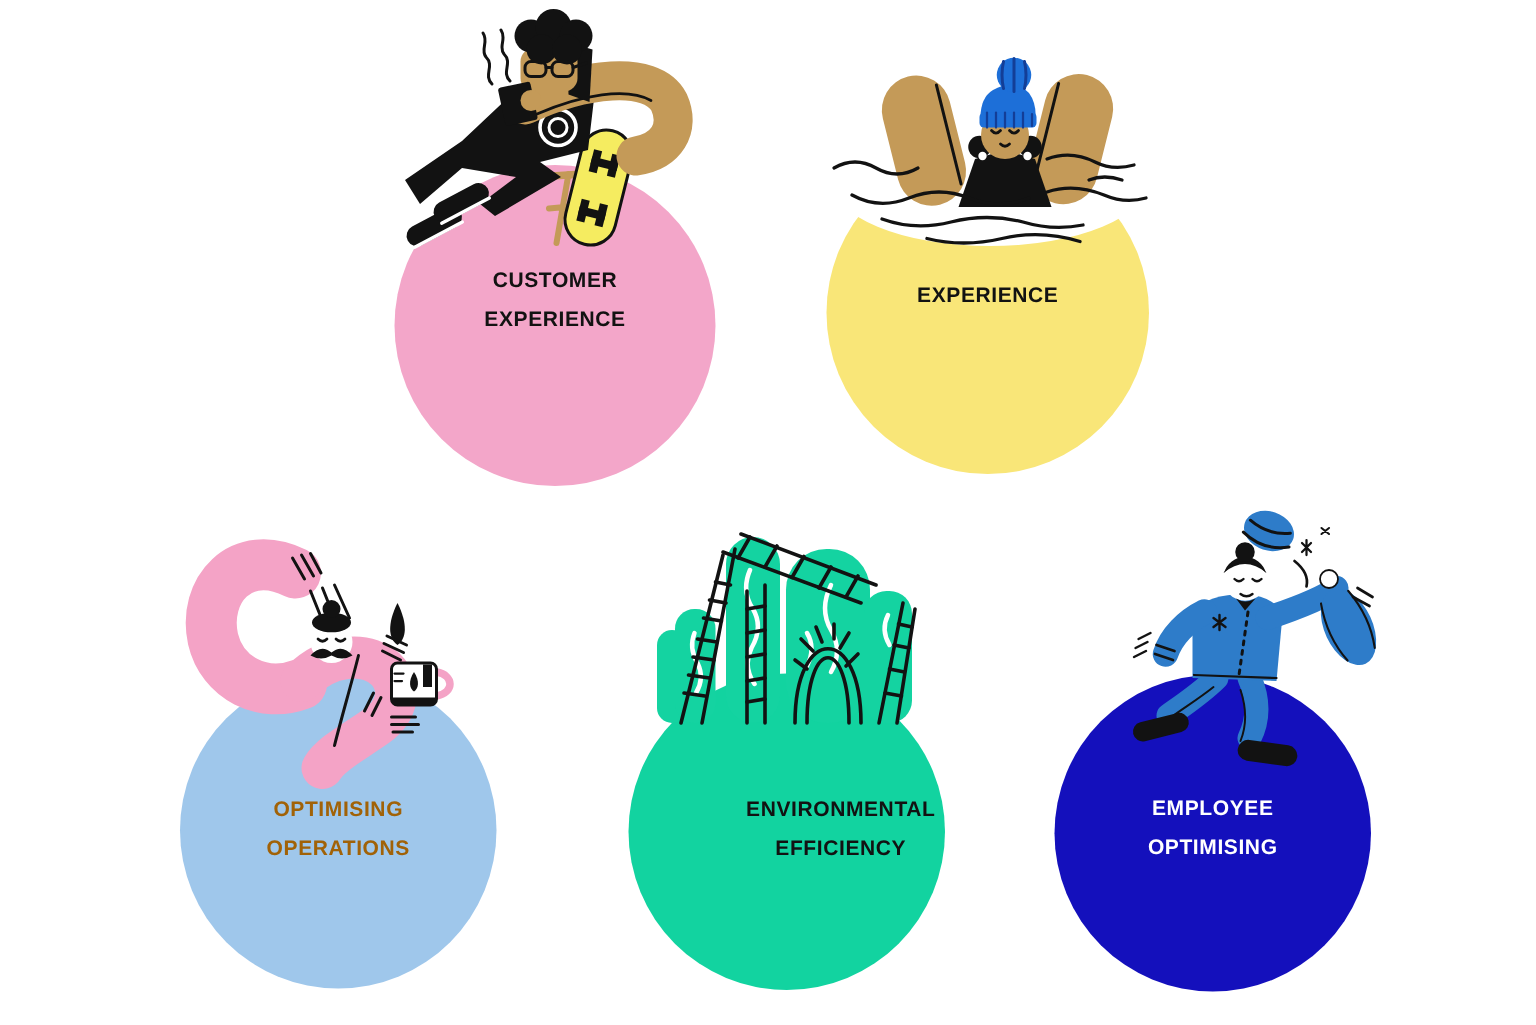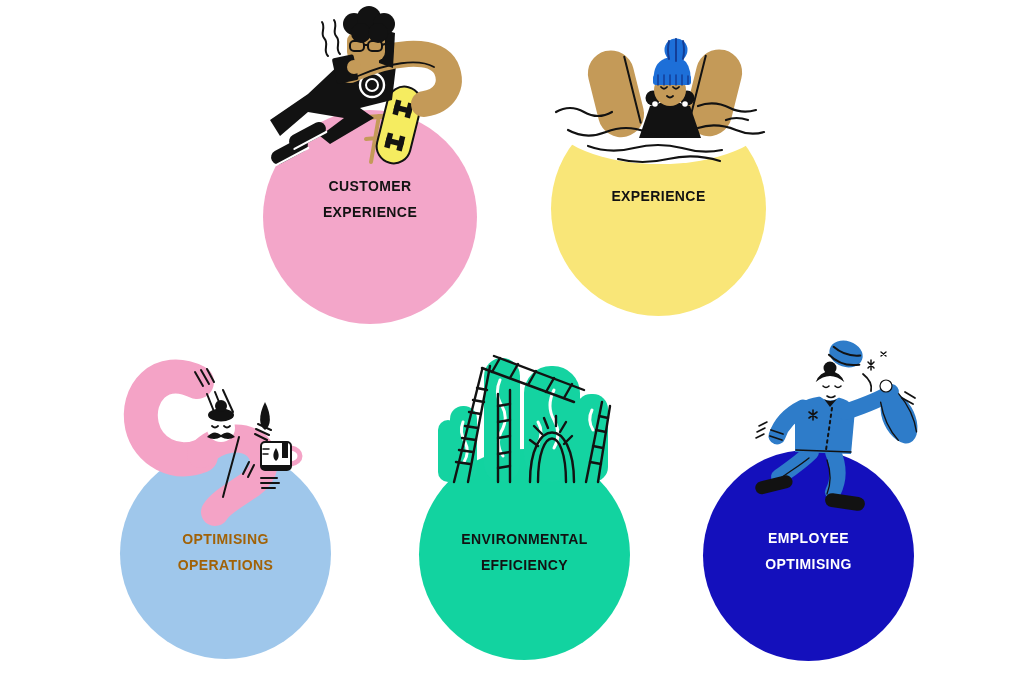--- a/index.html
+++ b/index.html
@@ -229,21 +229,21 @@
           <path d="M112,132 C112,74 140,74 140,132"></path>
           <path d="M104,90 L112,96 M108,76 L116,84 M118,68 L122,78 M130,66 L130,76 M140,72 L134,82 M146,86 L138,94"></path>
           <path d="M72,132 L72,44 M84,132 L84,40"></path>
           <path d="M72,56 L84,54 M72,72 L84,70 M72,88 L84,86 M72,104 L84,102 M72,118 L84,116"></path>
           <path d="M160,132 L176,52 M172,132 L184,56"></path>
           <path d="M164,112 L175,114 M167,96 L177,98 M170,80 L180,82 M173,66 L182,68"></path>
         </g>
       </g>
     </svg>
 
-    <div class="label l4" style="color: rgb(18, 18, 18);">ENVIRONMENTAL
+    <div class="label l4" style="color: rgb(18, 18, 18); padding-left: 36px;">ENVIRONMENTAL
 EFFICIENCY</div>
   </div>
 
   <div>
     <div class="circle c5" style="background: rgb(20, 16, 188);"></div>
 
     <svg class="illo i5" viewBox="0 0 185 210">
       <g stroke-linecap="round" stroke-linejoin="round">
 
         <path d="M100,122 C106,136 106,150 100,162" stroke="#2E7CC9" stroke-width="16" fill="none"></path>

